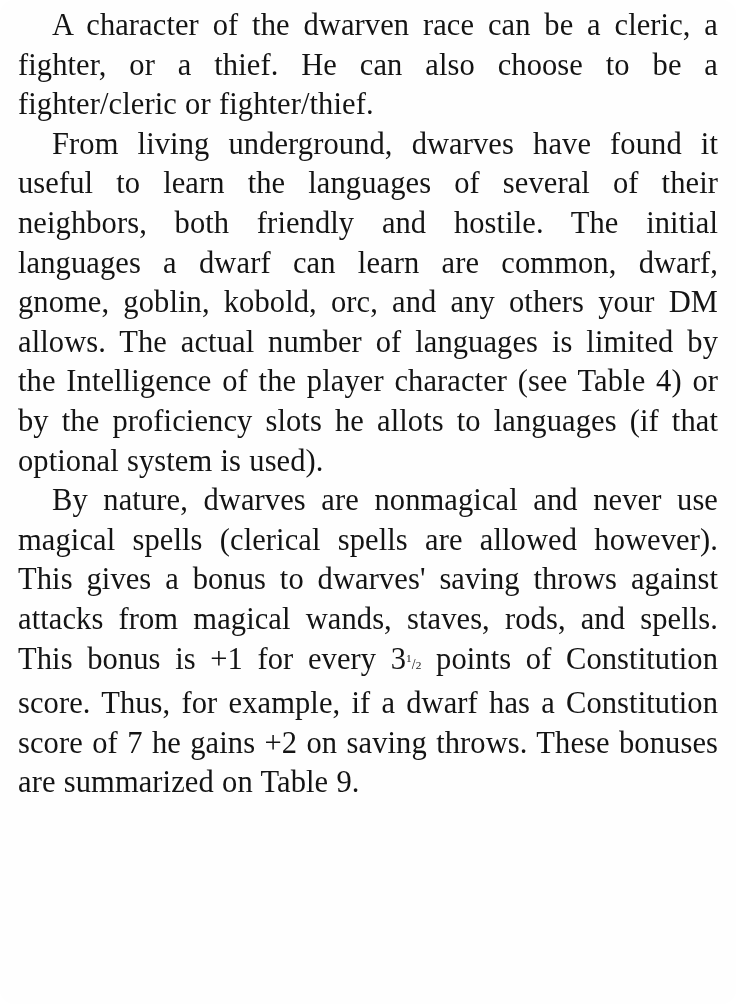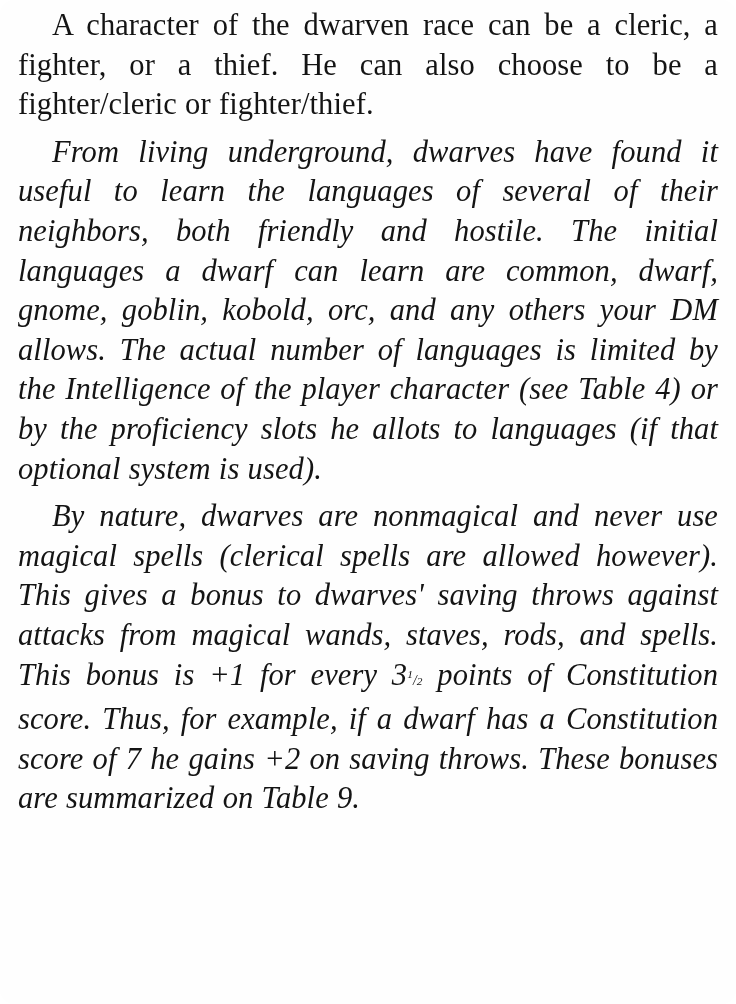--- a/index.html
+++ b/index.html
@@ -30,22 +30,21 @@
     text-align: justify;
     text-justify: inter-word;
     font-size: 30.5px;
     line-height: 39.6px;
     letter-spacing: 0.1px;
     text-indent: 34px;
     word-spacing: 0.5px;
     -webkit-font-smoothing: antialiased;
   }
   p.body-para + p.body-para {
-    margin-top: 8px;
-    font-style: italic;
+    margin-top: 0px;
   }
   
   .frac {
     font-size: 0.62em;
     vertical-align: baseline;
   }
   sup.num {
     font-size: 0.6em;
     vertical-align: super;
     line-height: 0;

